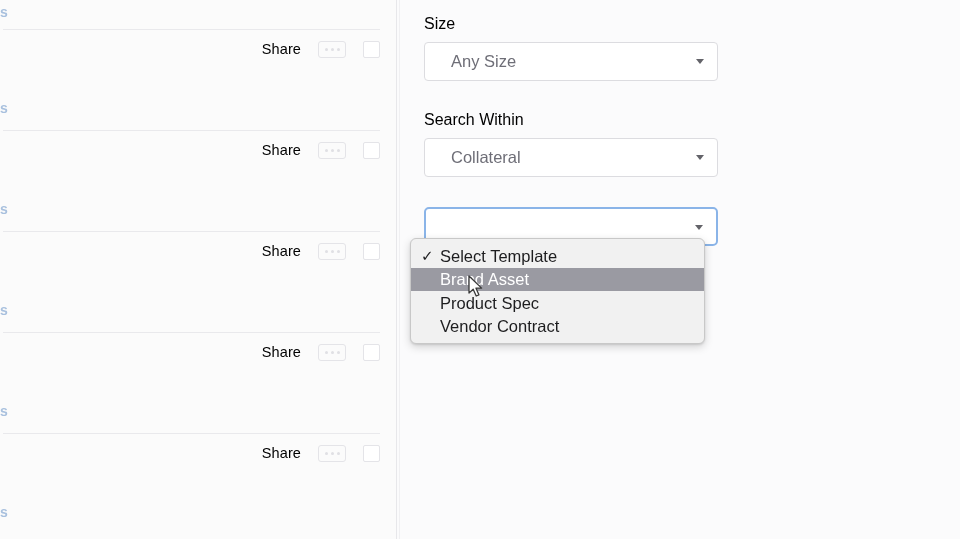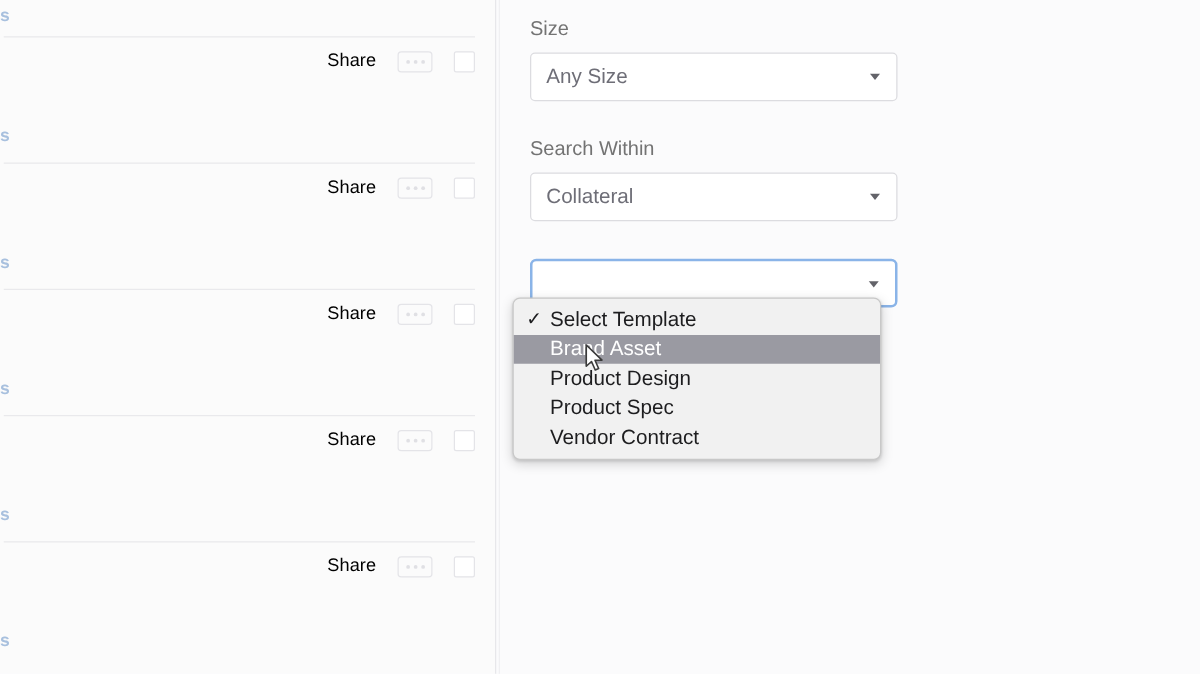--- a/index.html
+++ b/index.html
@@ -123,37 +123,37 @@
     top: 0;
     width: 560px;
     height: 539px;
     background: #fbfbfc;
   }
 
   .field-group { position: absolute; left: 24px; width: 294px; }
 
   .field-label {
     font-size: 16px;
-    color: #737373;
+    color: #000000;
     margin-bottom: 9px;
     line-height: 1.1;
     user-select: none;
   }
 
   .select-box {
     position: relative;
     width: 294px;
     height: 39px;
     box-sizing: border-box;
     background: #ffffff;
     border: 1px solid #dcdce0;
     border-radius: 4px;
     display: flex;
     align-items: center;
-    padding: 0 12px;
+    padding: 0 26px;
   }
   .select-box.focused {
     border: 2px solid #8ab4e8;
     border-radius: 5px;
     background: #ffffff;
   }
   .select-value {
     font-size: 16.5px;
     color: #6e6e77;
     line-height: 1;
@@ -338,23 +338,20 @@
     <div class="dd-item selected-check">
       <span class="dd-check">✓</span>
       <span>Select Template</span>
     </div>
 
     <div class="dd-item highlighted">
       <span>Brand Asset</span>
     </div>
 
 
-    <div class="dd-item">
-      <span>Product Design</span>
-    </div>
 
     <div class="dd-item">
       <span>Product Spec</span>
     </div>
 
     <div class="dd-item">
       <span>Vendor Contract</span>
     </div>
 
   </div>

